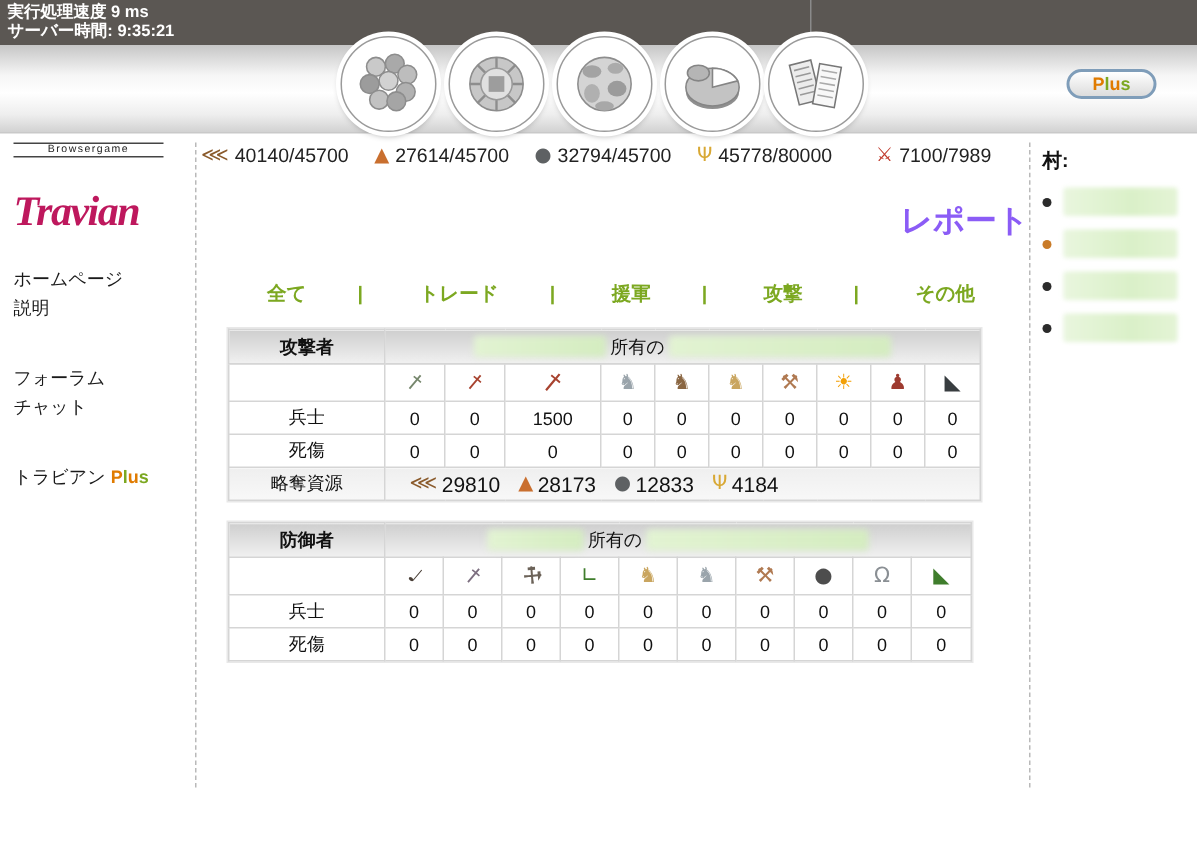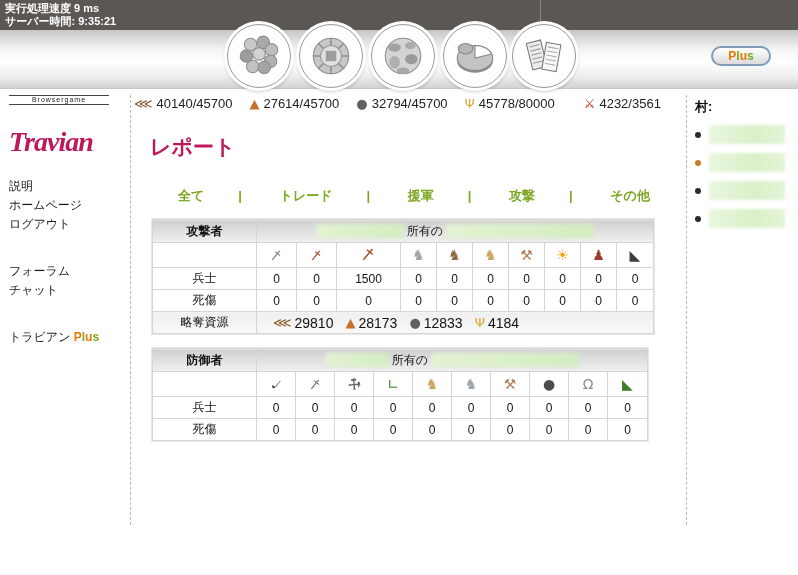--- a/index.html
+++ b/index.html
@@ -45,21 +45,21 @@
 
   
   .dashed { position:absolute; top:95px; height:430px; width:0;
             border-left:1px dashed #b9b9b9; }
 
   
   .main { position:absolute; left:134px; top:96px; width:552px; }
   .resbar { display:flex; align-items:center; font-size:13px; color:#222; gap:17px; }
   .resbar .res { display:flex; align-items:center; gap:4px; }
   .icon-g { font-family:"DejaVu Sans",sans-serif; font-size:13px; line-height:13px; }
-  .page-title { margin:22px 0 0 16px; font-size:21px; font-weight:bold; color:#be185d; }
+  .page-title { margin:22px 0 0 16px; font-size:21px; font-weight:bold; color:#8b5cf6;text-align:right; }
   .tabs { margin:26px 0 0 16px; font-size:13px; font-weight:bold; color:#7ca821; }
   .tabs span { margin-right:6px;margin-left:28px; }
   .tabs .tab { cursor:pointer; margin-right:6px; }
 
   
   table { border-collapse:collapse; table-layout:fixed; background:#fff; }
   .rep-table { margin:15px 0 0 18px; border:1px solid #a8a8a8; }
   .rep-table td { border:1px solid #d2d2d2; font-size:12px; color:#111;
                   height:21px; padding:1px 4px; vertical-align:middle; }
   .hdr-bg { background:linear-gradient(#cfcfcf,#f1f1f1); }
@@ -159,23 +159,22 @@
   </div>
 
   <div class="plus-btn">
     <span style="color: rgb(224, 123, 0);">P</span><span style="color: rgb(124, 168, 33);">l</span><span style="color: rgb(224, 123, 0);">u</span><span style="color: rgb(124, 168, 33);">s</span>
   </div>
 
   <div class="sidebar">
     <div class="logo-top">Browsergame</div>
     <div class="logo">Travian</div>
     <div class="nav">
+      <div class="link">ホームページ</div>
       <div class="link">説明</div>
-      <div class="link">ホームページ</div>
-      <div class="link">ログアウト</div>
       <div class="gap"></div>
       <div class="link">フォーラム</div>
       <div class="link">チャット</div>
       <div class="gap"></div>
       <div class="plusline">
         <span>トラビアン</span>
         <b><span style="color: rgb(224, 123, 0);">P</span><span style="color: rgb(124, 168, 33);">l</span><span style="color: rgb(224, 123, 0);">u</span><span style="color: rgb(124, 168, 33);">s</span></b>
       </div>
     </div>
   </div>
@@ -197,21 +196,21 @@
       <div class="res">
           <span class="icon-g" style="color: rgb(94, 97, 99);">●</span>
           <span>32794/45700</span>
         </div>
       <div class="res">
           <span class="icon-g" style="color: rgb(216, 168, 52);">Ψ</span>
           <span>45778/80000</span>
         </div>
       <div class="res" style="margin-left:12px">
           <span class="icon-g" style="color: rgb(192, 57, 43);">⚔</span>
-          <span>4232/3561</span>
+          <span>7100/7989</span>
         </div>
     </div>
 
     <div class="page-title">レポート</div>
 
     <div class="tabs">
       <span class="tab">全て</span><span>|</span>
       <span class="tab">トレード</span><span>|</span>
       <span class="tab">援軍</span><span>|</span>
       <span class="tab">攻撃</span><span>|</span>

